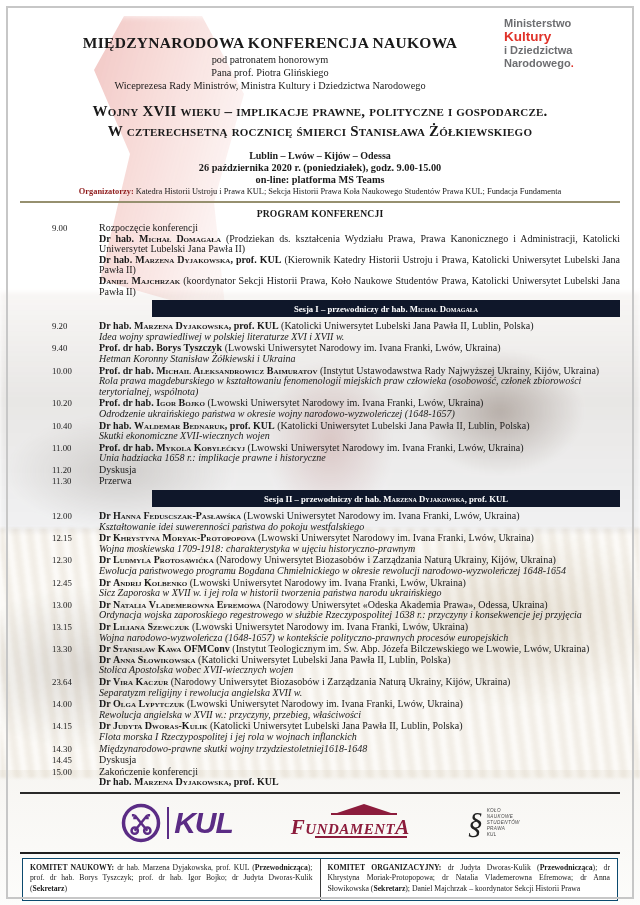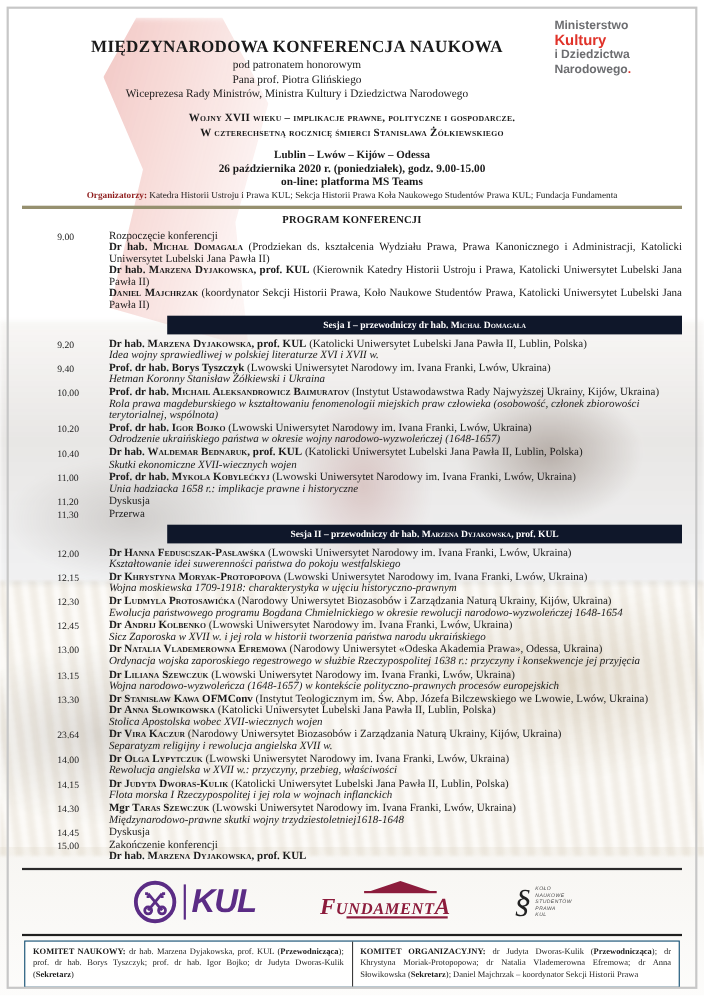--- a/index.html
+++ b/index.html
@@ -49,21 +49,21 @@
   }
   .ministry .g{color:#6d6e71;font-size:11px;}
   .ministry .r{color:#e03229;font-size:13.5px;}
   .ministry .dot{color:#e03229;}
 
   .head-center{text-align:center;padding:0 118px 0 18px;}
   .h1{font-size:15.5px;font-weight:bold;letter-spacing:.3px;margin-top:14px;}
   .pat{font-size:10.3px;margin-top:2px;}
 
   .conf-title{text-align:center;font-weight:bold;font-variant:small-caps;
-    font-size:10px;letter-spacing:.2px;margin-top:10px;padding:0 14px;line-height:1.35;}
+    font-size:15px;letter-spacing:.2px;margin-top:10px;padding:0 14px;line-height:1.35;}
 
   .details{text-align:center;margin-top:8px;}
   .cities{font-size:10px;font-weight:bold;}
   .date{font-size:10.3px;font-weight:bold;margin-top:1px;}
   .online{font-size:10.3px;font-weight:bold;margin-top:1px;}
   .orgs{font-size:8.4px;margin-top:2px;padding:0 18px;}
   .orgs .lbl{color:#8e1b1b;font-weight:bold;}
 
   .rule-olive{height:2.5px;background:#96906f;margin:5px 20px 0 20px;}
   .prog-head{text-align:center;font-weight:bold;font-size:9.6px;margin-top:5px;letter-spacing:.2px;}
@@ -279,21 +279,20 @@
       <div class="prog-row">
         <div class="time">14.15</div>
         <div class="cells">
           <div class="line speaker"><span class="b">Dr </span><span class="b sc">Judyta Dworas-Kulik</span><span class="aff"> (Katolicki Uniwersytet Lubelski Jana Pawła II, Lublin, Polska)</span></div>
           <div class="line topic">Flota morska I Rzeczypospolitej i jej rola w wojnach inflanckich</div>
         </div>
       </div>
       <div class="prog-row">
         <div class="time">14.30</div>
         <div class="cells">
-          <div class="line speaker"><span class="b">Mgr </span><span class="b sc">Taras Szewczuk</span><span class="aff"> (Lwowski Uniwersytet Narodowy im. Ivana Franki, Lwów, Ukraina)</span></div>
           <div class="line topic">Międzynarodowo-prawne skutki wojny trzydziestoletniej1618-1648</div>
         </div>
       </div>
       <div class="prog-row">
         <div class="time">14.45</div>
         <div class="cells">
           <div class="line plain">Dyskusja</div>
         </div>
       </div>
       <div class="prog-row">

